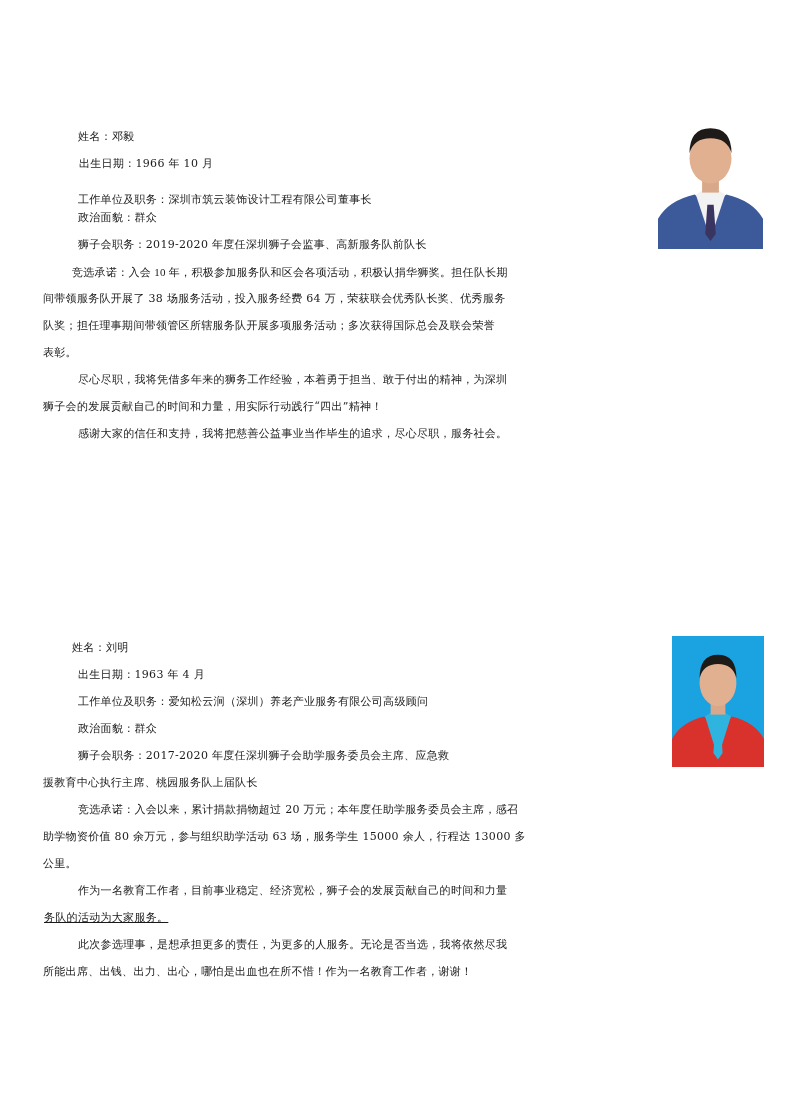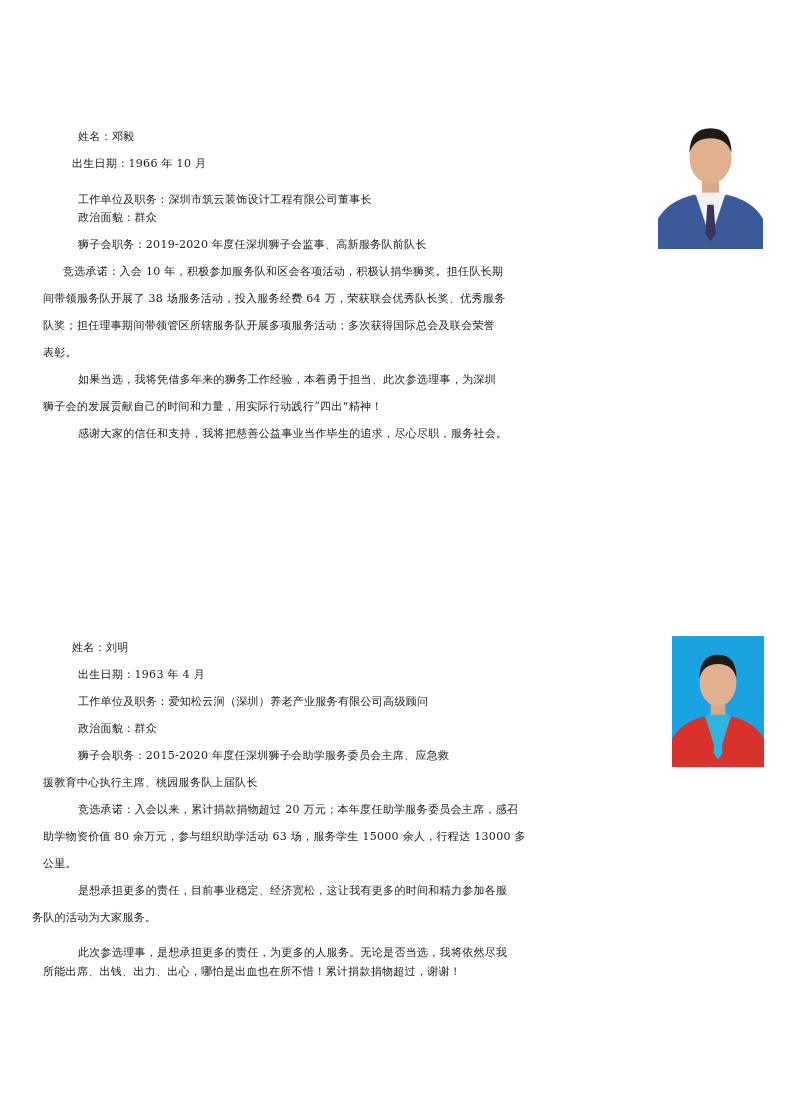--- a/index.html
+++ b/index.html
@@ -9,57 +9,57 @@
   .line { position: absolute; font-size: 11px; line-height: 20px; white-space: nowrap; letter-spacing: 0.3px; }
   .photo { position: absolute; overflow: hidden; }
   .photo svg { display: block; }
 </style>
 </head>
 <body>
 
 <div id="doc">
     <div class="profile">
       <div class="line" style="left: 78px; top: 127px;">姓名：邓毅</div>
-      <div class="line" style="left: 72px; top: 154px;">出生日期：1966 年 10 月</div>
+      <div class="line" style="left: 79px; top: 154px;">出生日期：1966 年 10 月</div>
       <div class="line" style="left: 78px; top: 190px;">工作单位及职务：深圳市筑云装饰设计工程有限公司董事长</div>
       <div class="line" style="left: 78px; top: 208px;">政治面貌：群众</div>
       <div class="line" style="left: 78px; top: 235px;">狮子会职务：2019-2020 年度任深圳狮子会监事、高新服务队前队长</div>
-      <div class="line" style="left: 63px; top: 262px;">竞选承诺：入会 10 年，积极参加服务队和区会各项活动，积极认捐华狮奖。担任队长期</div>
+      <div class="line" style="left: 72px; top: 262px; font-family: Liberation Serif, serif;">竞选承诺：入会 10 年，积极参加服务队和区会各项活动，积极认捐华狮奖。担任队长期</div>
       <div class="line" style="left: 43px; top: 289px;">间带领服务队开展了 38 场服务活动，投入服务经费 64 万，荣获联会优秀队长奖、优秀服务</div>
       <div class="line" style="left: 43px; top: 316px; text-align: center;">队奖；担任理事期间带领管区所辖服务队开展多项服务活动；多次获得国际总会及联会荣誉</div>
       <div class="line" style="left: 43px; top: 343px; text-align: right;">表彰。</div>
-      <div class="line" style="left: 78px; top: 370px;">如果当选，我将凭借多年来的狮务工作经验，本着勇于担当、此次参选理事，为深圳</div>
+      <div class="line" style="left: 78px; top: 370px;">尽心尽职，我将凭借多年来的狮务工作经验，本着勇于担当、敢于付出的精神，为深圳</div>
       <div class="line" style="left: 43px; top: 397px;">狮子会的发展贡献自己的时间和力量，用实际行动践行“四出”精神！</div>
       <div class="line" style="left: 78px; top: 424px;">感谢大家的信任和支持，我将把慈善公益事业当作毕生的追求，尽心尽职，服务社会。</div>
       <div class="photo" style="left: 658px; top: 108px; width: 105px; height: 141px;">
   <svg width="105" height="141" viewBox="0 0 100 140" preserveAspectRatio="none">
     <rect width="100" height="140" fill="#ffffff"></rect>
     <path d="M0 140 L0 110 Q10 92 35 86 L50 100 L65 86 Q90 92 100 110 L100 140 Z" fill="#3c5a9a"></path>
     <path d="M36 86 L50 130 L64 86 L58 82 L42 82 Z" fill="#f2f2f2"></path>
     <path d="M47 96 L53 96 L55 125 L50 132 L45 125 Z" fill="#3a3560"></path>
     <rect x="42" y="68" width="16" height="16" fill="#d9a88a"></rect>
     <ellipse cx="50" cy="50" rx="20" ry="25" fill="#e0b090"></ellipse>
     <path d="M30 45 Q30 20 50 20 Q70 20 70 45 Q66 30 50 30 Q34 30 30 45 Z" fill="#1e1a18"></path>
   </svg>
       </div>
     </div>
     <div class="profile">
       <div class="line" style="left: 72px; top: 638px;">姓名：刘明</div>
       <div class="line" style="left: 78px; top: 665px;">出生日期：1963 年 4 月</div>
       <div class="line" style="left: 78px; top: 692px;">工作单位及职务：爱知松云涧（深圳）养老产业服务有限公司高级顾问</div>
       <div class="line" style="left: 78px; top: 719px;">政治面貌：群众</div>
-      <div class="line" style="left: 78px; top: 746px;">狮子会职务：2015-2020 年度任深圳狮子会助学服务委员会主席、应急救</div>
+      <div class="line" style="left: 78px; top: 746px;">狮子会职务：2017-2020 年度任深圳狮子会助学服务委员会主席、应急救</div>
       <div class="line" style="left: 43px; top: 773px;">援教育中心执行主席、桃园服务队上届队长</div>
       <div class="line" style="left: 78px; top: 800px;">竞选承诺：入会以来，累计捐款捐物超过 20 万元；本年度任助学服务委员会主席，感召</div>
       <div class="line" style="left: 43px; top: 827px; text-align: center;">助学物资价值 80 余万元，参与组织助学活动 63 场，服务学生 15000 余人，行程达 13000 多</div>
       <div class="line" style="left: 43px; top: 854px;">公里。</div>
-      <div class="line" style="left: 78px; top: 881px;">是想承担更多的责任，目前事业稳定、经济宽松，这让我有更多的时间和精力参加各服</div>
-      <div class="line" style="left: 32px; top: 908px;">务队的活动为大家服务。</div>
-      <div class="line" style="left: 78px; top: 935px; margin-top: 8px;">此次参选理事，是想承担更多的责任，为更多的人服务。无论是否当选，我将依然尽我</div>
-      <div class="line" style="left: 43px; top: 962px;">所能出席、出钱、出力、出心，哪怕是出血也在所不惜！累计捐款捐物超过，谢谢！</div>
+      <div class="line" style="left: 78px; top: 881px;">作为一名教育工作者，目前事业稳定、经济宽松，狮子会的发展贡献自己的时间和力量</div>
+      <div class="line" style="left: 44px; top: 908px; text-decoration: underline;">务队的活动为大家服务。</div>
+      <div class="line" style="left: 78px; top: 935px;">此次参选理事，是想承担更多的责任，为更多的人服务。无论是否当选，我将依然尽我</div>
+      <div class="line" style="left: 43px; top: 962px;">所能出席、出钱、出力、出心，哪怕是出血也在所不惜！作为一名教育工作者，谢谢！</div>
       <div class="photo" style="left: 672px; top: 636px; width: 92px; height: 131px;">
   <svg width="92" height="131" viewBox="0 0 100 140" preserveAspectRatio="none">
     <rect width="100" height="140" fill="#1aa3e0"></rect>
     <path d="M0 140 L0 110 Q10 92 35 86 L50 100 L65 86 Q90 92 100 110 L100 140 Z" fill="#d9312b"></path>
     <path d="M36 86 L50 130 L64 86 L58 82 L42 82 Z" fill="#2fb4e0"></path>
     <path d="M47 96 L53 96 L55 125 L50 132 L45 125 Z" fill="#2fb4e0"></path>
     <rect x="42" y="68" width="16" height="16" fill="#d9a88a"></rect>
     <ellipse cx="50" cy="50" rx="20" ry="25" fill="#e0b090"></ellipse>
     <path d="M30 45 Q30 20 50 20 Q70 20 70 45 Q66 30 50 30 Q34 30 30 45 Z" fill="#1e1a18"></path>
   </svg>

